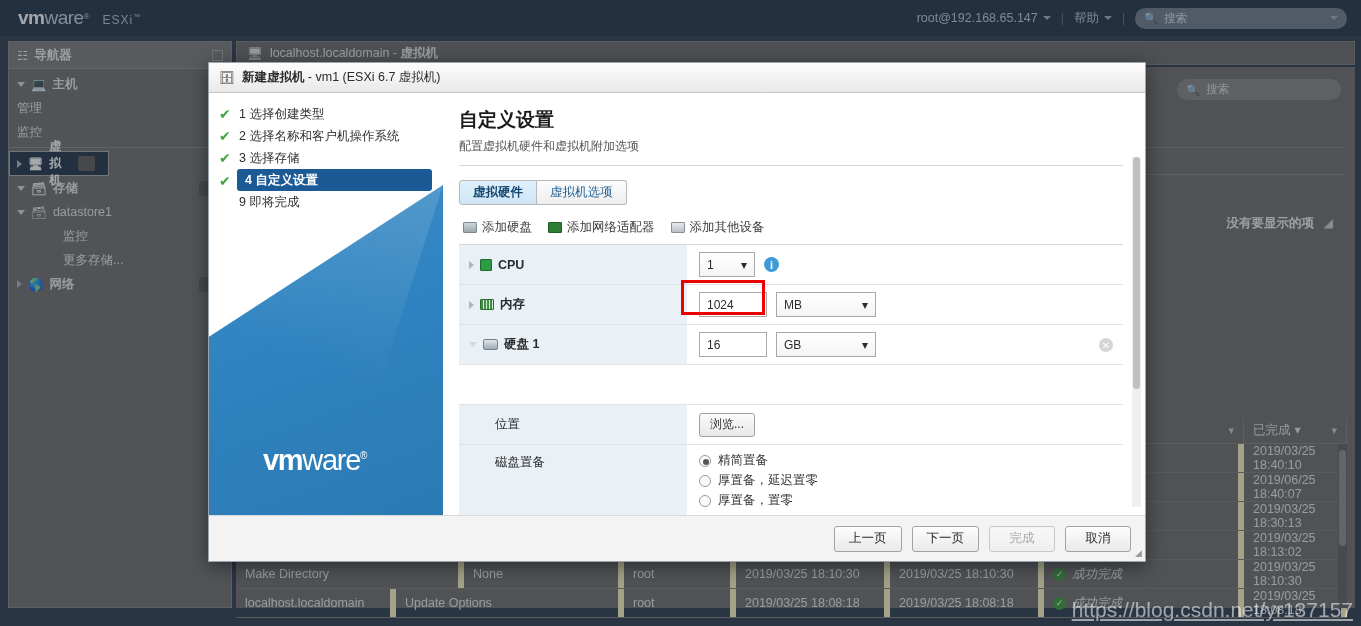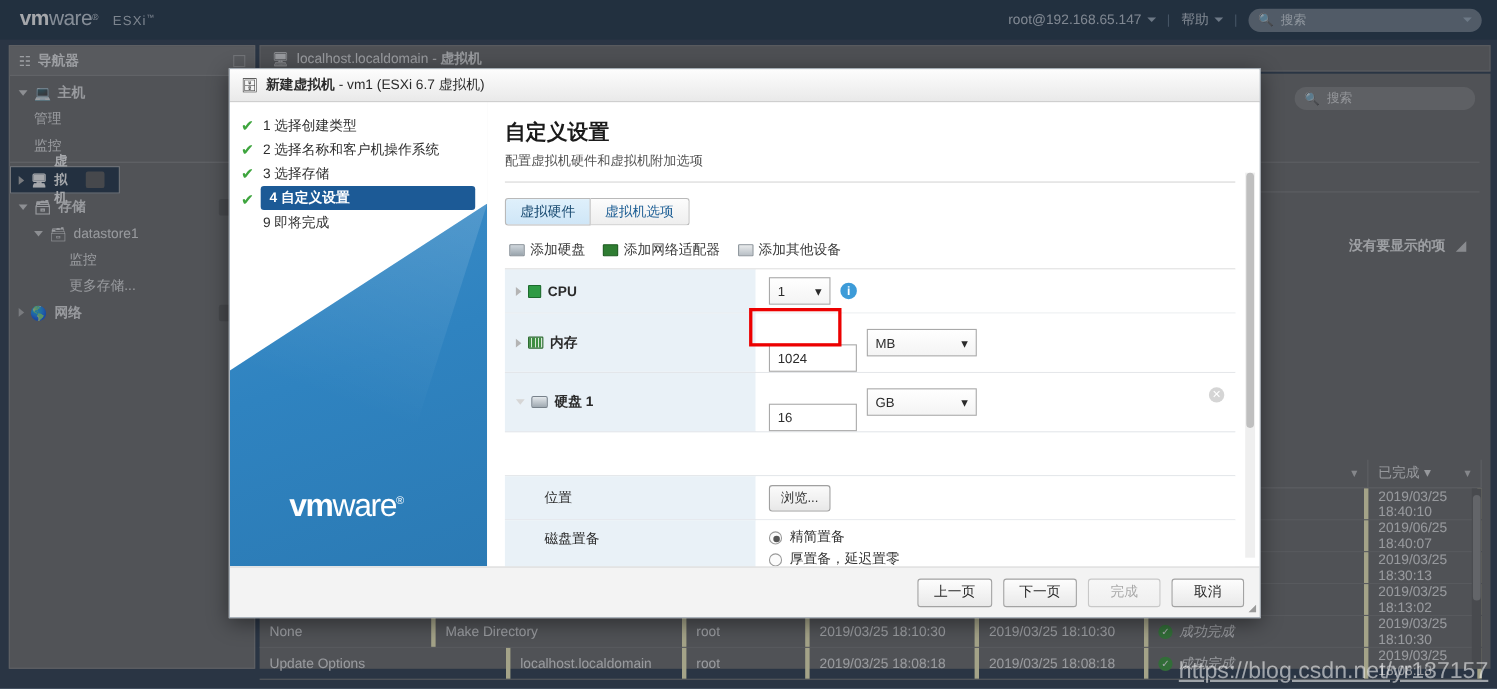--- a/index.html
+++ b/index.html
@@ -46,21 +46,21 @@
     color: #f0f0f0; font-size: 12.5px; font-weight: bold;
   }
   .nav-head .sq { margin-left: auto; width: 11px; height: 11px; border: 1px solid #a8a8a8; }
   .nav-list { padding-top: 3px; }
   .nav-row {
     height: 24px; display: flex; align-items: center; gap: 6px;
     color: #e8e8e8; font-size: 12.5px; padding-left: 8px;
   }
   .nav-row.bold { font-weight: bold; }
   .nav-row.sel { background: #1f3347; color: #ffffff; font-weight: bold; }
-  .nav-row.l1 { padding-left: 22px; }
+  .nav-row.l1 { padding-left: 8px; }
   .nav-row.l3 { padding-left: 54px; }
   .tri { width: 0; height: 0; }
   .tri.down { border-left: 4px solid transparent; border-right: 4px solid transparent; border-top: 5px solid #d6d6d6; }
   .tri.right { border-top: 4px solid transparent; border-bottom: 4px solid transparent; border-left: 5px solid #b4b4b4; }
   .nav-divider { height: 1px; background: #8a8a8a; margin: 3px 0; }
   .chip { margin-left: auto; margin-right: 6px; width: 26px; height: 15px; background: #5c5c5c; border-radius: 2px; }
 
   .content-area { position: absolute; left: 236px; top: 41px; right: 6px; bottom: 18px; }
   .content-tab {
     height: 24px; background: #6a6a6a; border: 1px solid #7d7d7d;
@@ -91,21 +91,21 @@
   .vm-empty .res { display: inline-block; margin-left: 6px; color: #cfcfcf; }
 
   .tasks-panel { position: absolute; left: 0; right: 8px; bottom: 0; height: 190px; }
   .tasks-thead { position: absolute; left: 0; right: 0; top: 0; height: 26px; display: flex; border-bottom: 1px solid #848484; }
   .tasks-th {
     display: flex; align-items: center; justify-content: space-between;
     color: #e6e6e6; font-size: 12.5px; padding: 0 9px; border-right: 1px solid #848484;
   }
   .tasks-th .sortmark { margin-left: 4px; }
   .task-row { position: absolute; left: 0; right: 0; height: 29px; display: flex; border-bottom: 1px solid #7b7b7b; }
-  .task-cell { display: flex; align-items: center; color: #e9e9e9; font-size: 12.5px; padding: 0 9px; border-right: 4px solid #fef9c3; }
+  .task-cell { display: flex; align-items: center; color: #e9e9e9; font-size: 12.5px; padding: 0 9px; border-right: 6px solid #fef9c3; }
   .ok-badge { display: flex; align-items: center; gap: 6px; font-style: italic; color: #e9e9e9; }
   .ok-dot {
     width: 13px; height: 13px; border-radius: 50%; background: #3a9b3a;
     color: #fff; font-size: 9px; display: flex; align-items: center; justify-content: center;
   }
   .tasks-scroll { position: absolute; right: 0; top: 26px; bottom: 0; width: 9px; background: #5f5f5f; }
   .tasks-scroll i { position: absolute; left: 1px; top: 6px; width: 7px; height: 96px; background: #8d8d8d; border-radius: 4px; display: block; }
 
   .dim { position: absolute; inset: 0; background: rgba(40,46,54,0.42); }
 
@@ -159,21 +159,21 @@
   .pane-title { font-size: 19px; font-weight: bold; color: #1b1b1b; }
   .pane-sub { font-size: 12px; color: #555; margin-top: 5px; }
   .pane-hr { height: 1px; background: #d6d6d6; margin: 10px 0 14px 0; }
 
   .tabs { display: flex; }
   .tab {
     height: 25px; padding: 0 13px; display: flex; align-items: center;
     font-size: 12.5px; color: #1e5f95; border: 1px solid #b9b9b9;
     background: linear-gradient(#fcfcfc, #eeeeee);
   }
-  .tab.active { background: linear-gradient(#dff0fb, #cfe6f7); color: #16486f; font-weight: normal; }
+  .tab.active { background: linear-gradient(#dff0fb, #cfe6f7); color: #16486f; font-weight: bold; }
   .tab:first-child { border-radius: 3px 0 0 3px; }
   .tab:last-child { border-radius: 0 3px 3px 0; border-left: none; }
 
   .hw-toolbar { display: flex; align-items: center; gap: 16px; margin: 14px 0 8px 4px; }
   .hw-act { display: flex; align-items: center; gap: 5px; font-size: 12.5px; color: #3a3a3a; }
   .ic { width: 14px; height: 11px; border-radius: 1px; display: inline-block; }
   .ic.disk { background: linear-gradient(#cfd6dc, #9aa5ad); border: 1px solid #7d878f; }
   .ic.nic { background: #2f7d32; border: 1px solid #1f5c22; }
   .ic.dev { background: linear-gradient(#e8eaec, #b9c0c6); border: 1px solid #868f96; }
 
@@ -187,21 +187,21 @@
   .hw-val { flex: 1; background: #ffffff; display: flex; align-items: center; gap: 9px; padding-left: 12px; }
   .hw-val.col { flex-direction: column; align-items: flex-start; gap: 3px; padding: 7px 0 7px 12px; }
   .ic.cpu { width: 12px; height: 12px; background: #2f9b45; border: 1px solid #1d6b2e; border-radius: 1px; }
   .ic.mem { width: 14px; height: 11px; background: repeating-linear-gradient(90deg, #3f8f43 0 2px, #d8e8d9 2px 3px); border: 1px solid #2d6b31; }
   .ic.hdd { width: 15px; height: 11px; background: linear-gradient(#e2e7eb, #9fa9b1); border: 1px solid #77818a; border-radius: 2px; }
 
   .inp {
     height: 25px; border: 1px solid #a9a9a9; background: #ffffff;
     font-size: 12px; color: #2b2b2b; padding: 0 7px; display: flex; align-items: center;
   }
-  .inp.num { width: 80px; margin-top: 28px; }
+  .inp.num { width: 68px; }
   .inp.path { width: 330px; }
   .sel {
     height: 25px; width: 100px; border: 1px solid #a9a9a9; background: linear-gradient(#ffffff, #f4f4f4);
     font-size: 12px; color: #2b2b2b; padding: 0 7px; display: flex; align-items: center; justify-content: space-between;
   }
   .sel.small { width: 56px; }
   .btn-browse {
     height: 24px; padding: 0 10px; border: 1px solid #a0a0a0; border-radius: 3px;
     background: linear-gradient(#fbfbfb, #e8e8e8); font-size: 12px; color: #333;
     display: flex; align-items: center;
@@ -398,36 +398,36 @@
           <div class="task-row" style="top:84px">
             <div class="task-cell" style="width:1008px"></div>
             <div class="task-cell" style="flex:1">2019/03/25 18:30:13</div>
           </div>
           <div class="task-row" style="top:113px">
             <div class="task-cell" style="width:1008px"></div>
             <div class="task-cell" style="flex:1">2019/03/25 18:13:02</div>
           </div>
 
           <div class="task-row" style="top:142px">
+            <div class="task-cell" style="width:228px">Make Directory</div>
             <div class="task-cell" style="width:160px">None</div>
-            <div class="task-cell" style="width:228px">Make Directory</div>
             <div class="task-cell" style="width:112px">root</div>
             <div class="task-cell" style="width:154px">2019/03/25 18:10:30</div>
             <div class="task-cell" style="width:154px">2019/03/25 18:10:30</div>
             <div class="task-cell" style="width:200px">
               <span class="ok-badge">
                 <span class="ok-dot">✓</span>
                 <span>成功完成</span>
               </span>
             </div>
             <div class="task-cell" style="flex:1">2019/03/25 18:10:30</div>
           </div>
           <div class="task-row" style="top:171px">
+            <div class="task-cell" style="width:160px">localhost.localdomain</div>
             <div class="task-cell" style="width:228px">Update Options</div>
-            <div class="task-cell" style="width:160px">localhost.localdomain</div>
             <div class="task-cell" style="width:112px">root</div>
             <div class="task-cell" style="width:154px">2019/03/25 18:08:18</div>
             <div class="task-cell" style="width:154px">2019/03/25 18:08:18</div>
             <div class="task-cell" style="width:200px">
               <span class="ok-badge">
                 <span class="ok-dot">✓</span>
                 <span>成功完成</span>
               </span>
             </div>
             <div class="task-cell" style="flex:1">2019/03/25 18:08:18</div>

